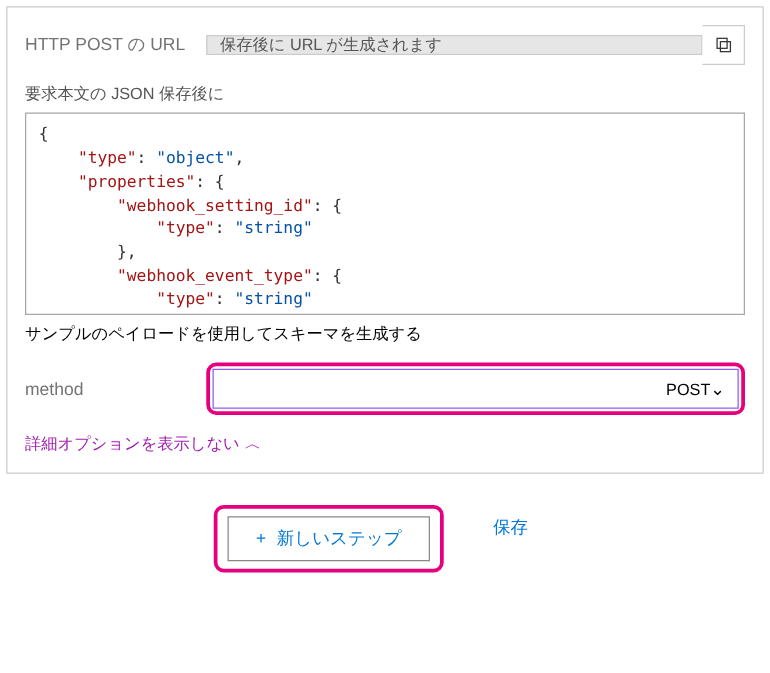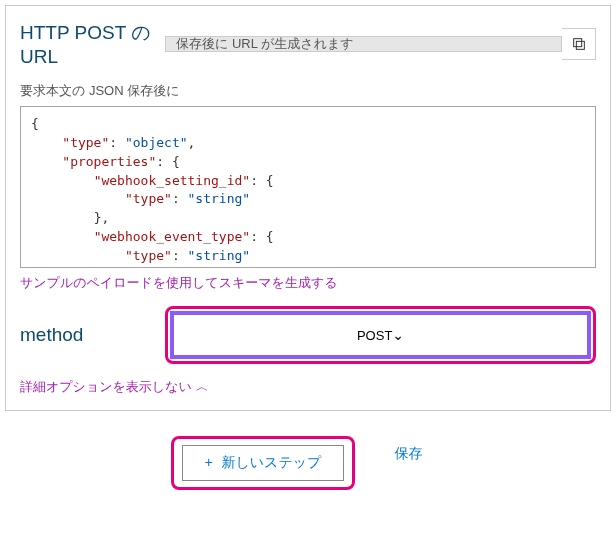--- a/index.html
+++ b/index.html
@@ -18,41 +18,41 @@
       background: rgba(255,255,255,0.15);
       border-radius: 50%;
       display: flex; align-items: center; justify-content: center;
       margin-right: 12px;
     }
     .header-icon svg { width: 18px; height: 18px; fill: #fff; }
     .header-title { flex: 1; font-size: 15px; }
     .header-dots { color: #fff; font-size: 18px; letter-spacing: 2px; cursor: pointer; }
     .card-body { padding: 14px; }
     .form-row { display: flex; align-items: center; margin-bottom: 14px; }
-    .form-label { width: 145px; color: #0c4a6e; font-size: 19px; flex-shrink: 0; }
+    .form-label { width: 145px; color: #737373; font-size: 14px; flex-shrink: 0; }
     .url-box {
       flex: 1; background: #e6e6e6; height: 16px; display: flex; align-items: center;
       padding: 0 10px; color: #555; border: 1px solid #ccc;
     }
     .copy-btn { width: 34px; height: 32px; border: 1px solid #ccc; border-left: none; background: #fff; display: flex; align-items: center; justify-content: center; cursor: pointer; }
     .copy-btn svg { width: 16px; height: 16px; stroke: #333; fill: none; }
     .section-label { color: #555; font-size: 13px; margin-bottom: 6px; }
     .code-box {
       border: 1px solid #a6a6a6; padding: 8px 10px; height: 162px; overflow-y: auto;
       font-family: Consolas, monospace; font-size: 13px; line-height: 1.45; white-space: pre;
       color: #333;
     }
     .json-brace { color: #333; }
     .json-key { color: #a31515; }
     .json-colon { color: #333; }
     .json-string { color: #0451a5; }
-    .link-text { color: #a21caf; font-size: 13px; cursor: pointer; display: inline-block; margin-top: 6px; margin-bottom: 14px; text-align: right; }
+    .link-text { color: #000000; font-size: 13px; cursor: pointer; display: inline-block; margin-top: 6px; margin-bottom: 14px; text-align: right; }
     .method-select {
-      flex: 1; height: 48px; border: 4px solid #8b5cf6; padding: 0 10px;
-      display: flex; align-items: center; justify-content: center; cursor: pointer;
+      flex: 1; height: 32px; border: 1px solid #8b5cf6; padding: 0 10px;
+      display: flex; align-items: center; justify-content: flex-end; cursor: pointer;
     }
     .chevron { font-size: 14px; }
     .highlight-wrap {
       border: 3px solid #e6007e; border-radius: 8px; padding: 2px;
     }
     .rel-input { flex: 1; height: 32px; border: 1px solid #888; padding: 0 10px; }
     .adv-link { color: #a21caf; font-size: 13px; cursor: pointer; display: inline-flex; align-items: center; }
     .adv-link .chev-up { margin-left: 4px; }
     .footer-buttons {
       display: flex; justify-content: center; gap: 16px; padding: 20px 0;

